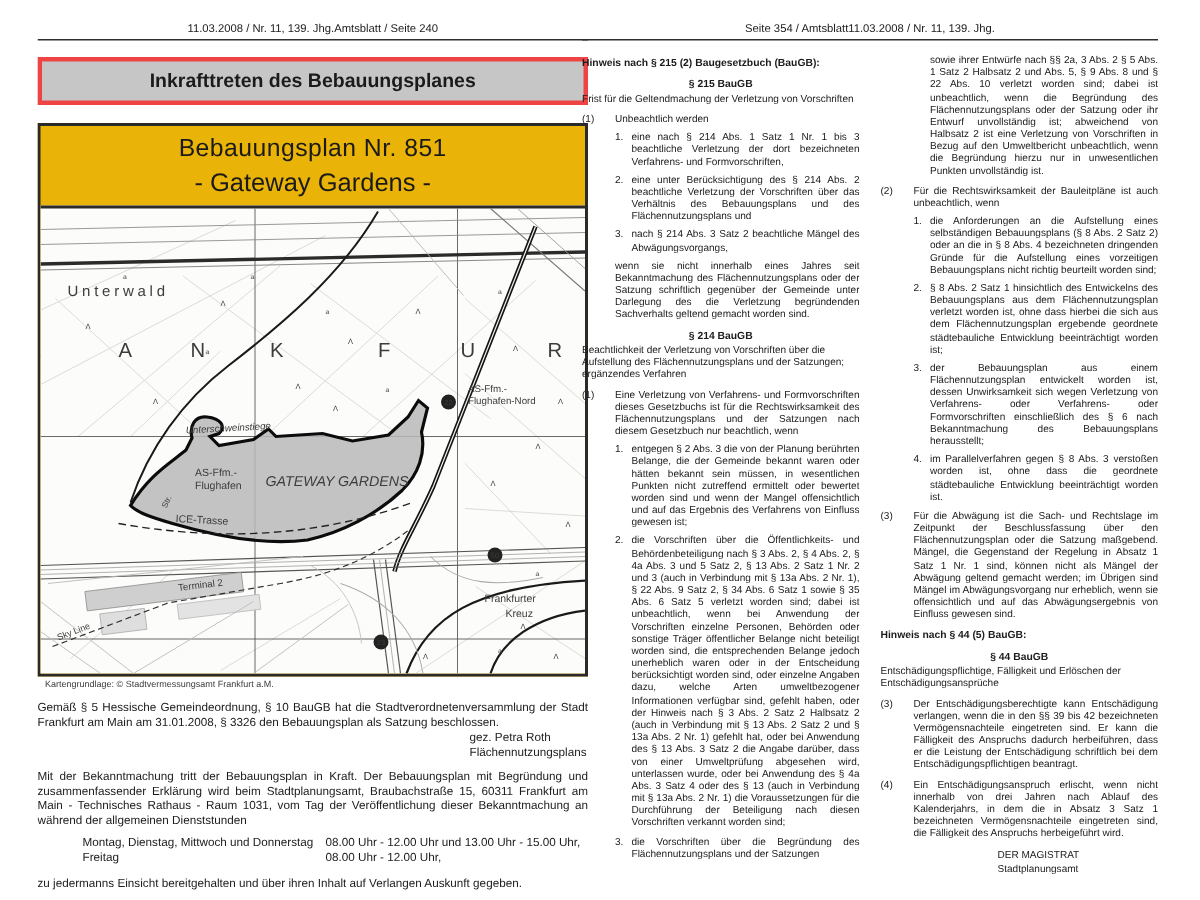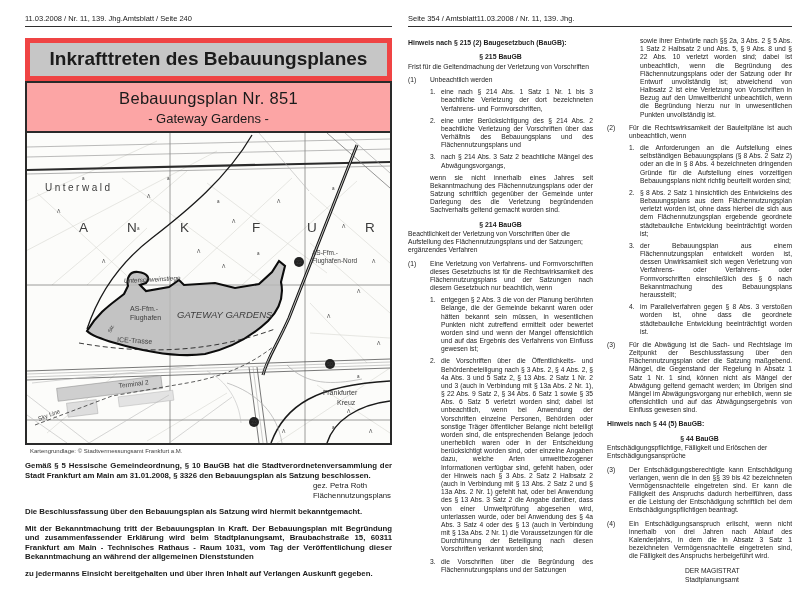--- a/index.html
+++ b/index.html
@@ -1,33 +1,33 @@
 <!DOCTYPE html>
 <html><head>
 <meta charset="utf-8">
 <style>
   html,body{margin:0;padding:0;width:800px;height:600px;background:#ffffff;overflow:hidden;}
   .sheet{position:relative;width:800px;height:600px;background:#fff;
          font-family:"Liberation Sans",sans-serif;color:#1b1b1b;}
   
   .page-left{position:absolute;left:25px;top:14px;width:367px;height:582px;overflow:hidden;}
-  .page-right{position:absolute;left:408px;top:14px;width:384px;height:582px;overflow:hidden;}
-  .pg-header{display:flex;justify-content:flex-start;font-size:7.5px;
+  .page-right{position:absolute;left:388px;top:14px;width:384px;height:582px;overflow:hidden;}
+  .pg-header{display:flex;justify-content:center;font-size:7.5px;
              border-bottom:1px solid #2f2f2f;padding-bottom:3px;}
   
-  .title-bar{margin-top:11px;background:#c6c6c6;border:5px solid #ef4444;
-             text-align:center;font-weight:bold;font-size:19px;padding:5px 0 6px;}
-  .map-box{border:2px solid #2a2a2a;background:#fca5a5;}
+  .title-bar{margin-top:11px;background:#c6c6c6;border:3px solid #ef4444;
+             text-align:center;font-weight:bold;font-size:13px;padding:5px 0 6px;}
+  .map-box{margin-top:12px;border:2px solid #2a2a2a;background:#eab308;}
   .map-title{text-align:center;padding:6px 0 5px;}
   .map-title .t1{font-size:16.5px;letter-spacing:.3px;}
-  .map-title .t2{font-size:13px;margin-top:3px;}
+  .map-title .t2{font-size:17px;margin-top:3px;}
   .map-svg{display:block;border-top:2px solid #2a2a2a;background:#fcfcfa;}
   .map-caption{font-size:6px;color:#3c3c3c;margin:3px 0 0 5px;}
   .lp-body{font-size:7.8px;line-height:1.22;}
-  .lp-body p{margin:7px 0 0;text-align:justify;font-weight:bold;}
+  .lp-body p{margin:7px 0 0;text-align:justify;}
   .sig-left{margin-top:1px;padding-left:288px;line-height:1.25;text-align:left;}
   .hours{margin:6px 0 0 30px;font-size:7.8px;line-height:1.25;}
   .hours .row{display:flex;}
   .hours .days{width:162px;flex:none;}
   
   .cols{display:flex;gap:14px;margin-top:10px;}
   .col{width:185px;flex:none;font-size:6.7px;line-height:1.22;height:556px;overflow:hidden;}
   .col .bold-h{font-weight:bold;font-size:6.9px;margin:2px 0 0;}
   .col .sec-title{text-align:center;font-weight:bold;font-size:6.9px;margin:6px 0 0;}
   .col .sub{margin:1px 0 0;}
@@ -209,23 +209,30 @@
     </div>
 
     <div class="map-caption">Kartengrundlage: © Stadtvermessungsamt Frankfurt a.M.</div>
 
     <div class="lp-body">
       <p>Gemäß § 5 Hessische Gemeindeordnung, § 10 BauGB hat die Stadtverordnetenversammlung der Stadt Frankfurt am Main am 31.01.2008, § 3326 den Bebauungsplan als Satzung beschlossen.</p>
       <div class="sig-left">
         <div>gez. Petra Roth</div>
         <div>Flächennutzungsplans</div>
       </div>
-      <p>Die Beschlussfassung über den Bebauungsplan als Satzung wird hiermit bekanntgemacht.</p>
       <p>Mit der Bekanntmachung tritt der Bebauungsplan in Kraft. Der Bebauungsplan mit Begründung und zusammenfassender Erklärung wird beim Stadtplanungsamt, Braubachstraße 15, 60311 Frankfurt am Main - Technisches Rathaus - Raum 1031, vom Tag der Veröffentlichung dieser Bekanntmachung an während der allgemeinen Dienststunden</p>
       <div class="hours">
+        <div class="row">
+          <span class="days">Montag, Dienstag, Mittwoch und Donnerstag</span>
+          <span>08.00 Uhr - 12.00 Uhr und 13.00 Uhr - 15.00 Uhr,</span>
+        </div>
+        <div class="row">
+          <span class="days">Freitag</span>
+          <span>08.00 Uhr - 12.00 Uhr,</span>
+        </div>
       </div>
       <p>zu jedermanns Einsicht bereitgehalten und über ihren Inhalt auf Verlangen Auskunft gegeben.</p>
     </div>
   </div>
 
   <div class="page-right">
     <div class="pg-header">
       <span>Seite 354 / Amtsblatt</span>
       <span>11.03.2008 / Nr. 11, 139. Jhg.</span>
     </div>

